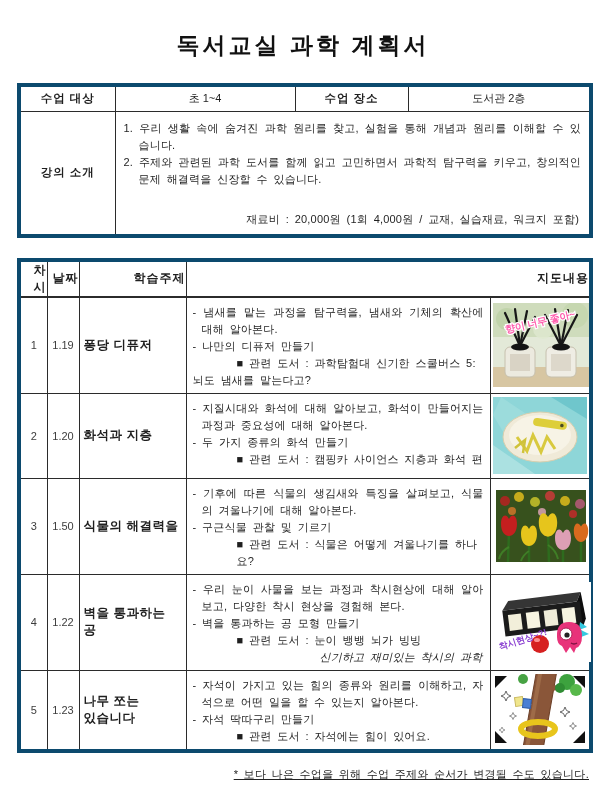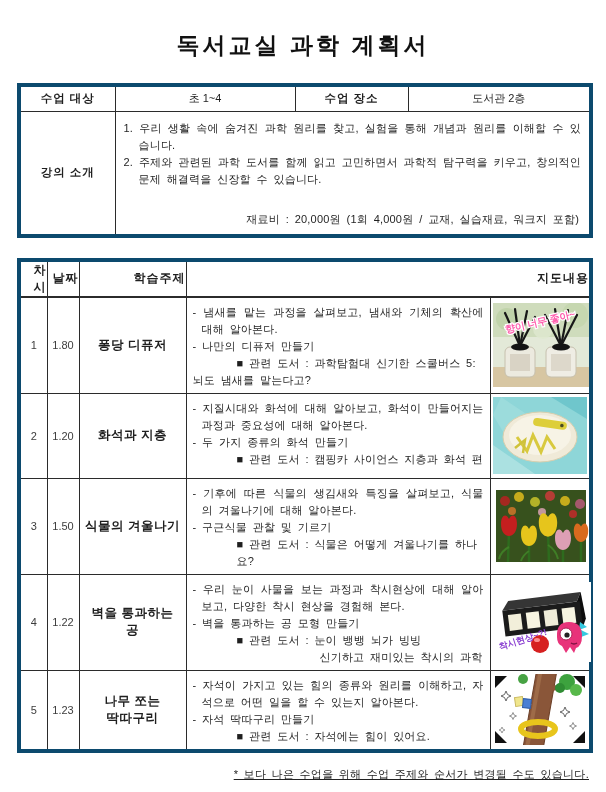--- a/index.html
+++ b/index.html
@@ -41,33 +41,33 @@
 
   
   .sched { margin-top:20px; }
   .sched th {
     font-size:12px; font-weight:bold; letter-spacing:1px;
     height:29px; vertical-align:middle; text-align:right;
     border-bottom:2px solid #2b2b2b;
   }
   .sched td { vertical-align:middle; }
   .sched td.num, .sched td.date { text-align:center; font-size:11px; color:#3d3d3d; }
-  .sched td.topic { text-align:center; font-weight:bold; font-size:12.5px; letter-spacing:.5px; padding:0 4px; }
+  .sched td.topic { text-align:left; font-weight:bold; font-size:12.5px; letter-spacing:.5px; padding:0 4px; }
   .sched td.topic div { line-height:17px; }
   .sched td.content {
     vertical-align:top; text-align:left;
     padding:6px 6px 4px 6px;
     font-size:11px; line-height:17px;
     word-spacing:2.5px; letter-spacing:.2px;
   }
   .sched td.content div:empty, .sched td.topic div:empty { display:none; }
   .content .bullet { padding-left:9px; text-indent:-9px; text-align:justify; }
   .content .book { margin-left:44px; }
   .content .bookc-a { }
-  .content .bookc-b { margin-left:127px; }
+  .content .bookc-b { margin-left:127px;font-style:italic; }
   .sched td.pic { text-align:center; vertical-align:middle; padding:2px; }
   .sched td.pic svg { display:block; margin:0 auto; }
   tr.row1 { height:94px; } tr.row2 { height:85px; } tr.row3 { height:85px; }
   tr.row4 { height:90px; } tr.row5 { height:77px; }
 
   .footnote {
     width:572px; margin-top:14px;
     text-align:right; font-size:11px; letter-spacing:.3px; word-spacing:2px;
     color:#222;
     text-decoration:underline;
@@ -116,26 +116,26 @@
     <tbody>
         <tr>
       <th>차시</th>
       <th>날짜</th>
       <th>학습주제</th>
       <th colspan="2">지도내용</th>
     </tr>
 
     <tr class="row1">
       <td class="num">1</td>
-      <td class="date">1.80</td>
+      <td class="date">1.19</td>
       <td class="topic">
         <div>퐁당 디퓨저</div>
       </td>
       <td class="content">
-        <div class="bullet">- 냄새를 맡는 과정을 살펴보고, 냄새와 기체의 확산에 대해 알아본다.</div>
+        <div class="bullet">- 냄새를 맡는 과정을 탐구력을, 냄새와 기체의 확산에 대해 알아본다.</div>
         <div class="bullet">- 나만의 디퓨저 만들기</div>
         <div class="book">■ 관련 도서 : 과학탐험대 신기한 스쿨버스 5:</div>
         <div class="bookc-a">뇌도 냄새를 맡는다고?</div>
       </td>
       <td class="pic">
         <svg width="96" height="84" viewBox="0 0 96 84">
           <rect width="96" height="84" fill="#e3e9d8"></rect>
           <rect width="96" height="34" fill="#cfdcbc"></rect>
           <circle cx="14" cy="16" r="11" fill="#b9cfa2" opacity=".7"></circle>
           <circle cx="82" cy="12" r="13" fill="#c2d4ab" opacity=".7"></circle>
@@ -188,21 +188,21 @@
           <path d="M24 40 L34 54 L40 38 L48 55 L54 40 L62 52" stroke="#d8c93e" stroke-width="3" fill="none"></path>
           <path d="M22 51 L32 43 L30 56" stroke="#cfc23a" stroke-width="2.5" fill="none"></path>
         </svg>
       </td>
     </tr>
 
     <tr class="row3">
       <td class="num">3</td>
       <td class="date">1.50</td>
       <td class="topic">
-        <div>식물의 겨울나기</div>
+        <div>식물의 해결력을</div>
       </td>
       <td class="content">
         <div class="bullet">- 기후에 따른 식물의 생김새와 특징을 살펴보고, 식물의 겨울나기에 대해 알아본다.</div>
         <div class="bullet">- 구근식물 관찰 및 기르기</div>
         <div class="book">■ 관련 도서 : 식물은 어떻게 겨울나기를 하나요?</div>
       </td>
       <td class="pic">
         <svg width="96" height="78" viewBox="0 0 96 78">
           <rect width="96" height="78" fill="#ffffff"></rect>
           <rect x="3" y="3" width="90" height="72" fill="#37511d"></rect>
@@ -278,21 +278,21 @@
           <text x="7" y="68" transform="rotate(-18 7 68)" font-size="9" font-weight="bold" fill="#8a3fd1">착시현상~?!</text>
         </svg>
       </td>
     </tr>
 
     <tr class="row5">
       <td class="num">5</td>
       <td class="date">1.23</td>
       <td class="topic">
         <div>나무 쪼는</div>
-            <div>딱따구리</div>
+            <div>있습니다</div>
       </td>
       <td class="content">
         <div class="bullet">- 자석이 가지고 있는 힘의 종류와 원리를 이해하고, 자석으로 어떤 일을 할 수 있는지 알아본다.</div>
         <div class="bullet">- 자석 딱따구리 만들기</div>
         <div class="book">■ 관련 도서 : 자석에는 힘이 있어요.</div>
       </td>
       <td class="pic">
         <svg width="94" height="71" viewBox="0 0 94 71">
           <rect width="94" height="71" fill="#ffffff"></rect>
           <polygon points="2,2 14,2 2,14" fill="#111111"></polygon>

